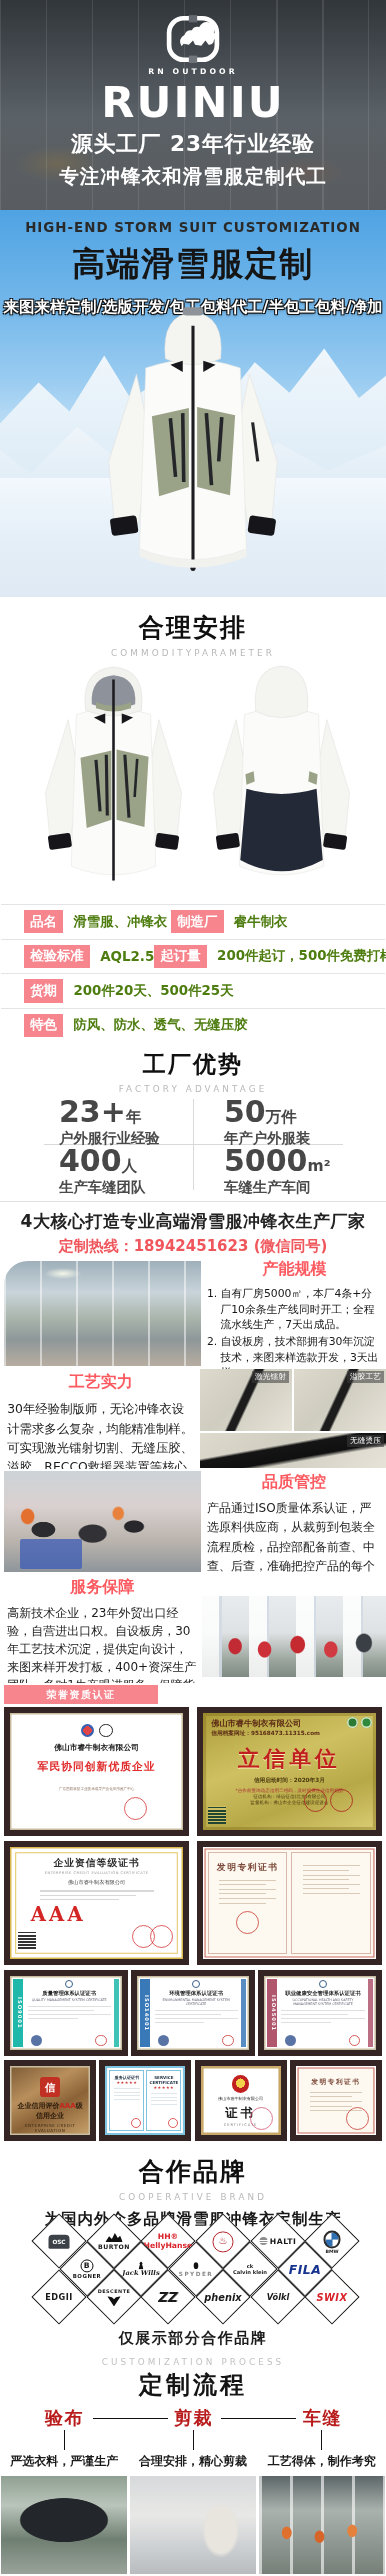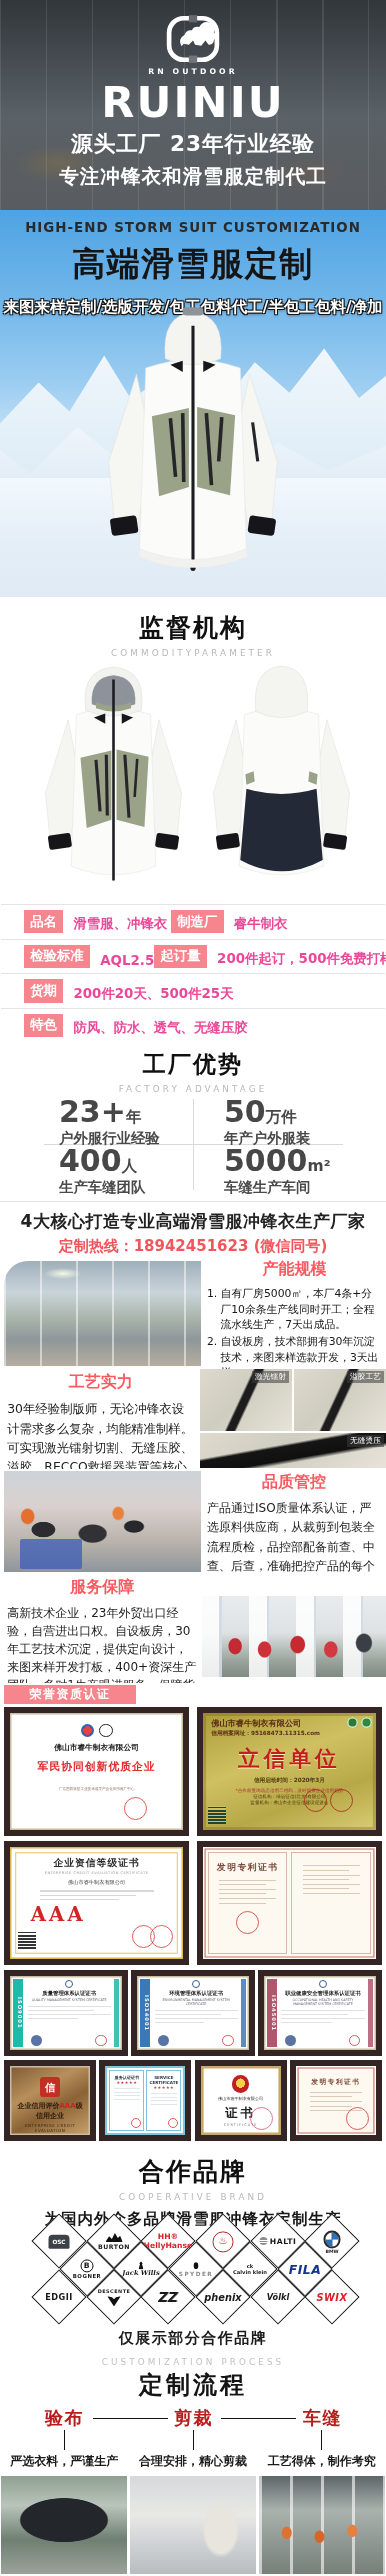--- a/index.html
+++ b/index.html
@@ -43,24 +43,24 @@
   .sec-title { font-size:25px; font-weight:800; color:#101010; letter-spacing:2.1px; }
   .sec-sub { font-size:8.8px; color:#b9b9b9; letter-spacing:3.1px; margin-top:4.1px; }
   .params .sec-title { padding-top:14.4px; }
   .param-jackets { position:absolute; top:62px; left:0; width:386px; height:242px; }
   .pj { position:absolute; top:5.2px; width:155px; height:232px; }
   .pj-front { left:36px; } .pj-back { left:204px; }
 
   
   .ptable { height:142px; padding:0 1px; }
   .trow { border-top:1px solid #e4e4e4; min-height:32px; display:flex; align-items:center; padding:5.2px 0 5.2px 23px; }
-  .tcell { display:flex; align-items:flex-end; }
+  .tcell { display:flex; align-items:center; }
   .tcell.c1 { width:147px; }
   .tlabel { background:#f6858d; color:#fff; font-size:13.4px; font-weight:700; padding:2.6px 6.2px; white-space:nowrap; }
-  .tvalue { color:#ec4899; font-size:13.4px; font-weight:600; margin-left:10.3px; white-space:nowrap; }
+  .tvalue { color:#4d7c0f; font-size:13.4px; font-weight:600; margin-left:10.3px; white-space:nowrap; }
 
   
   .advantage { height:155px; text-align:center; }
   .advantage .sec-title { padding-top:3.1px; font-size:23px; }
   .stat-grid { position:absolute; top:49px; left:28px; right:28px; bottom:7.2px; }
   .stat-v { position:absolute; left:50%; top:4.1px; bottom:4.1px; width:0.5px; background:#d9d9d9; }
   .stat-h { position:absolute; top:50%; left:15.5px; right:15.5px; height:0.5px; background:#d9d9d9; }
   .stat { position:absolute; width:50%; height:50%; text-align:left; padding-left:31px; }
   .s1{left:0;top:0;} .s2{left:50%;top:0;} .s3{left:0;top:50%;} .s4{left:50%;top:50%;}
   .stat-num { font-size:30px; font-weight:800; color:#474747; line-height:1.1; }
@@ -108,22 +108,22 @@
     background:radial-gradient(10.3px 12.4px at 18% 62%, #c22b33 60%, transparent 70%),
       radial-gradient(10.3px 12.4px at 34% 66%, #cd3038 60%, transparent 70%),
       radial-gradient(11.3px 13.4px at 52% 60%, #c42a30 60%, transparent 70%),
       radial-gradient(10.3px 12.4px at 70% 66%, #d03a40 60%, transparent 70%),
       radial-gradient(13.4px 15.5px at 88% 58%, #3a3f46 55%, transparent 65%),
       repeating-linear-gradient(90deg, rgba(255,255,255,.85) 0 17.5px, rgba(210,218,228,.9) 17.5px 19.6px, rgba(255,255,255,0) 19.6px 47px),
       linear-gradient(180deg,#e9ecef 0%,#dfe2e4 45%,#9aa49c 80%,#7e8a82 100%); }
 
   
   .honor { height:461px; background:#fff; }
-  .honor-banner { position:absolute; left:4.1px; top:1.5px; width:132px; height:19.6px; background:#f6858d;
-    color:#fff; font-size:12px; font-weight:800; letter-spacing:1.5px; text-align:center; line-height:19.6px; }
+  .honor-banner { position:absolute; left:4.1px; top:1.5px; width:154px; height:19.6px; background:#f6858d;
+    color:#fff; font-size:10px; font-weight:800; letter-spacing:1.5px; text-align:center; line-height:19.6px; }
   .cert-grid { position:absolute; left:4.1px; right:4.1px; top:19.6px; }
   .frame { border:6.2px solid #352424; background:#fff; box-shadow:inset 0 0 0 1.5px #c9bda0; position:relative; overflow:hidden; }
   .crow { display:flex; justify-content:space-between; }
   .crow1 .frame { width:185px; height:129px; margin-top:4.1px; }
   .crow2 .frame { width:185px; height:124px; margin-top:5.2px; }
   .crow3 .frame { width:124px; height:86px; margin-top:5.2px; }
   .crow4 .frame { width:92px; height:81px; margin-top:4.1px; }
   .cert-inner { position:absolute; inset:0; padding:5.2px; text-align:center; }
   .c-company { font-size:7.7px; font-weight:800; color:#222; }
   .c-red-title { font-size:10.8px; font-weight:800; color:#e02b2b; margin-top:7.2px; letter-spacing:1px; }
@@ -297,21 +297,21 @@
         <line x1="236" y1="214" x2="230" y2="300" stroke="#24262a" stroke-width="7"></line>
         <line x1="296" y1="224" x2="306" y2="300" stroke="#24262a" stroke-width="6"></line>
         <line x1="180" y1="36" x2="180" y2="500" stroke="#1d1d21" stroke-width="6"></line>
         <circle cx="180" cy="508" r="5" fill="#1d1d21"></circle>
         <path d="M76 470 Q180 512 284 470 L284 486 Q180 528 76 486 Z" fill="#f1f1ee"></path>
       </svg>
     </div>
   </section>
 
   <section class="params">
-    <div class="sec-title">监督机构</div>
+    <div class="sec-title">合理安排</div>
     <div class="sec-sub">COMMODITYPARAMETER</div>
     <div class="param-jackets">
       <div class="pj pj-front">
         <svg viewBox="0 0 300 450" width="155" height="232">
           <path d="M62 108 L18 250 L28 352 L66 344 L84 222 Z" fill="#f5f5f2" stroke="#e0e0dc"></path>
           <path d="M238 108 L282 250 L272 352 L234 344 L216 222 Z" fill="#f5f5f2" stroke="#e0e0dc"></path>
           <path d="M78 98 Q150 72 222 98 L232 392 Q150 426 68 392 Z" fill="#fbfbf9" stroke="#e4e4e0"></path>
           <path d="M96 90 Q86 10 150 6 Q214 10 204 90 Q150 112 96 90 Z" fill="#f2f2ef" stroke="#dcdcd8"></path>
           <path d="M108 78 Q104 26 150 22 Q196 26 192 78 Q150 94 108 78 Z" fill="#8e939b"></path>
           <path d="M116 74 Q150 88 184 74 L184 86 Q150 98 116 86 Z" fill="#9aa287"></path>

